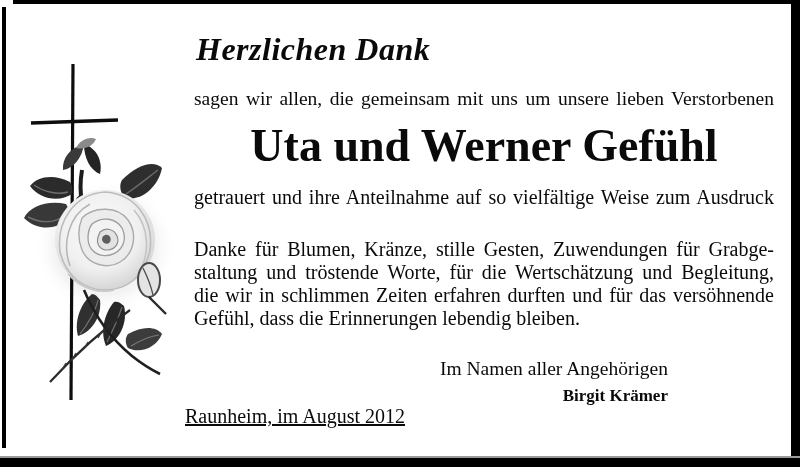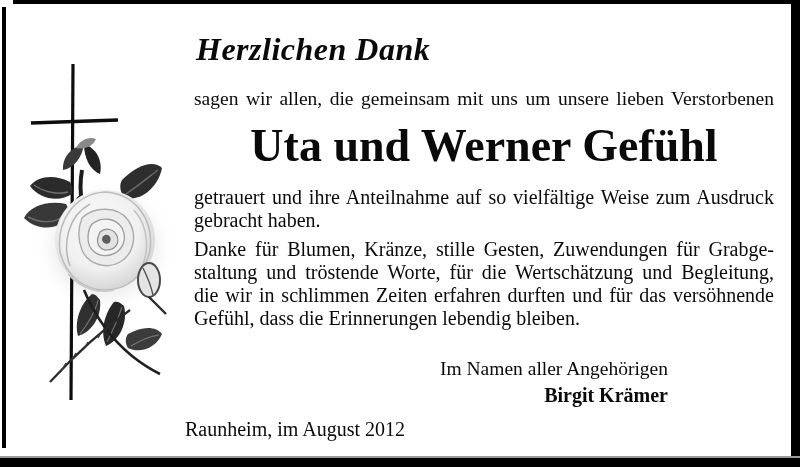--- a/index.html
+++ b/index.html
@@ -41,25 +41,25 @@
   .para{font-size:20px;line-height:23px;}
   .para1{top:186px;}
   .para2{top:238px;}
   .line-just{text-align:justify;text-align-last:justify;}
   .line-left{text-align:left;}
 
   .signature{
     position:absolute;left:440px;top:355px;
     font-size:19.5px;line-height:27px;text-align:right;
   }
-  .signature .sig-name{font-weight:bold;font-size:20px;}
+  .signature .sig-name{font-weight:bold;font-size:17px;}
 
   .place-date{
-    position:absolute;left:185px;top:418px;
-    font-size:20px;white-space:nowrap;
+    position:absolute;left:185px;top:405px;
+    font-size:20px;white-space:nowrap;text-decoration:underline;
   }
 </style>
 </head>
 <body>
 
 <div class="page">
 
   <div class="edge edge-top"></div>
   <div class="edge edge-left"></div>
   <div class="edge edge-right"></div>
@@ -129,21 +129,20 @@
   </div>
 
   <div class="col title">Herzlichen Dank</div>
 
   <div class="col intro">sagen wir allen, die gemeinsam mit uns um unsere lieben Verstorbenen</div>
 
   <div class="col names">Uta und Werner Gefühl</div>
 
   <div class="col para para1">
     <div class="line-just">getrauert und ihre Anteilnahme auf so vielfältige Weise zum Ausdruck</div>
-    <div class="line-left">gebracht haben.</div>
   </div>
 
   <div class="col para para2">
     <div class="line-just">Danke für Blumen, Kränze, stille Gesten, Zuwendungen für Grabge-</div>
     <div class="line-just">staltung und tröstende Worte, für die Wertschätzung und Begleitung,</div>
     <div class="line-just">die wir in schlimmen Zeiten erfahren durften und für das versöhnende</div>
     <div class="line-left">Gefühl, dass die Erinnerungen lebendig bleiben.</div>
   </div>
 
   <div class="signature">

